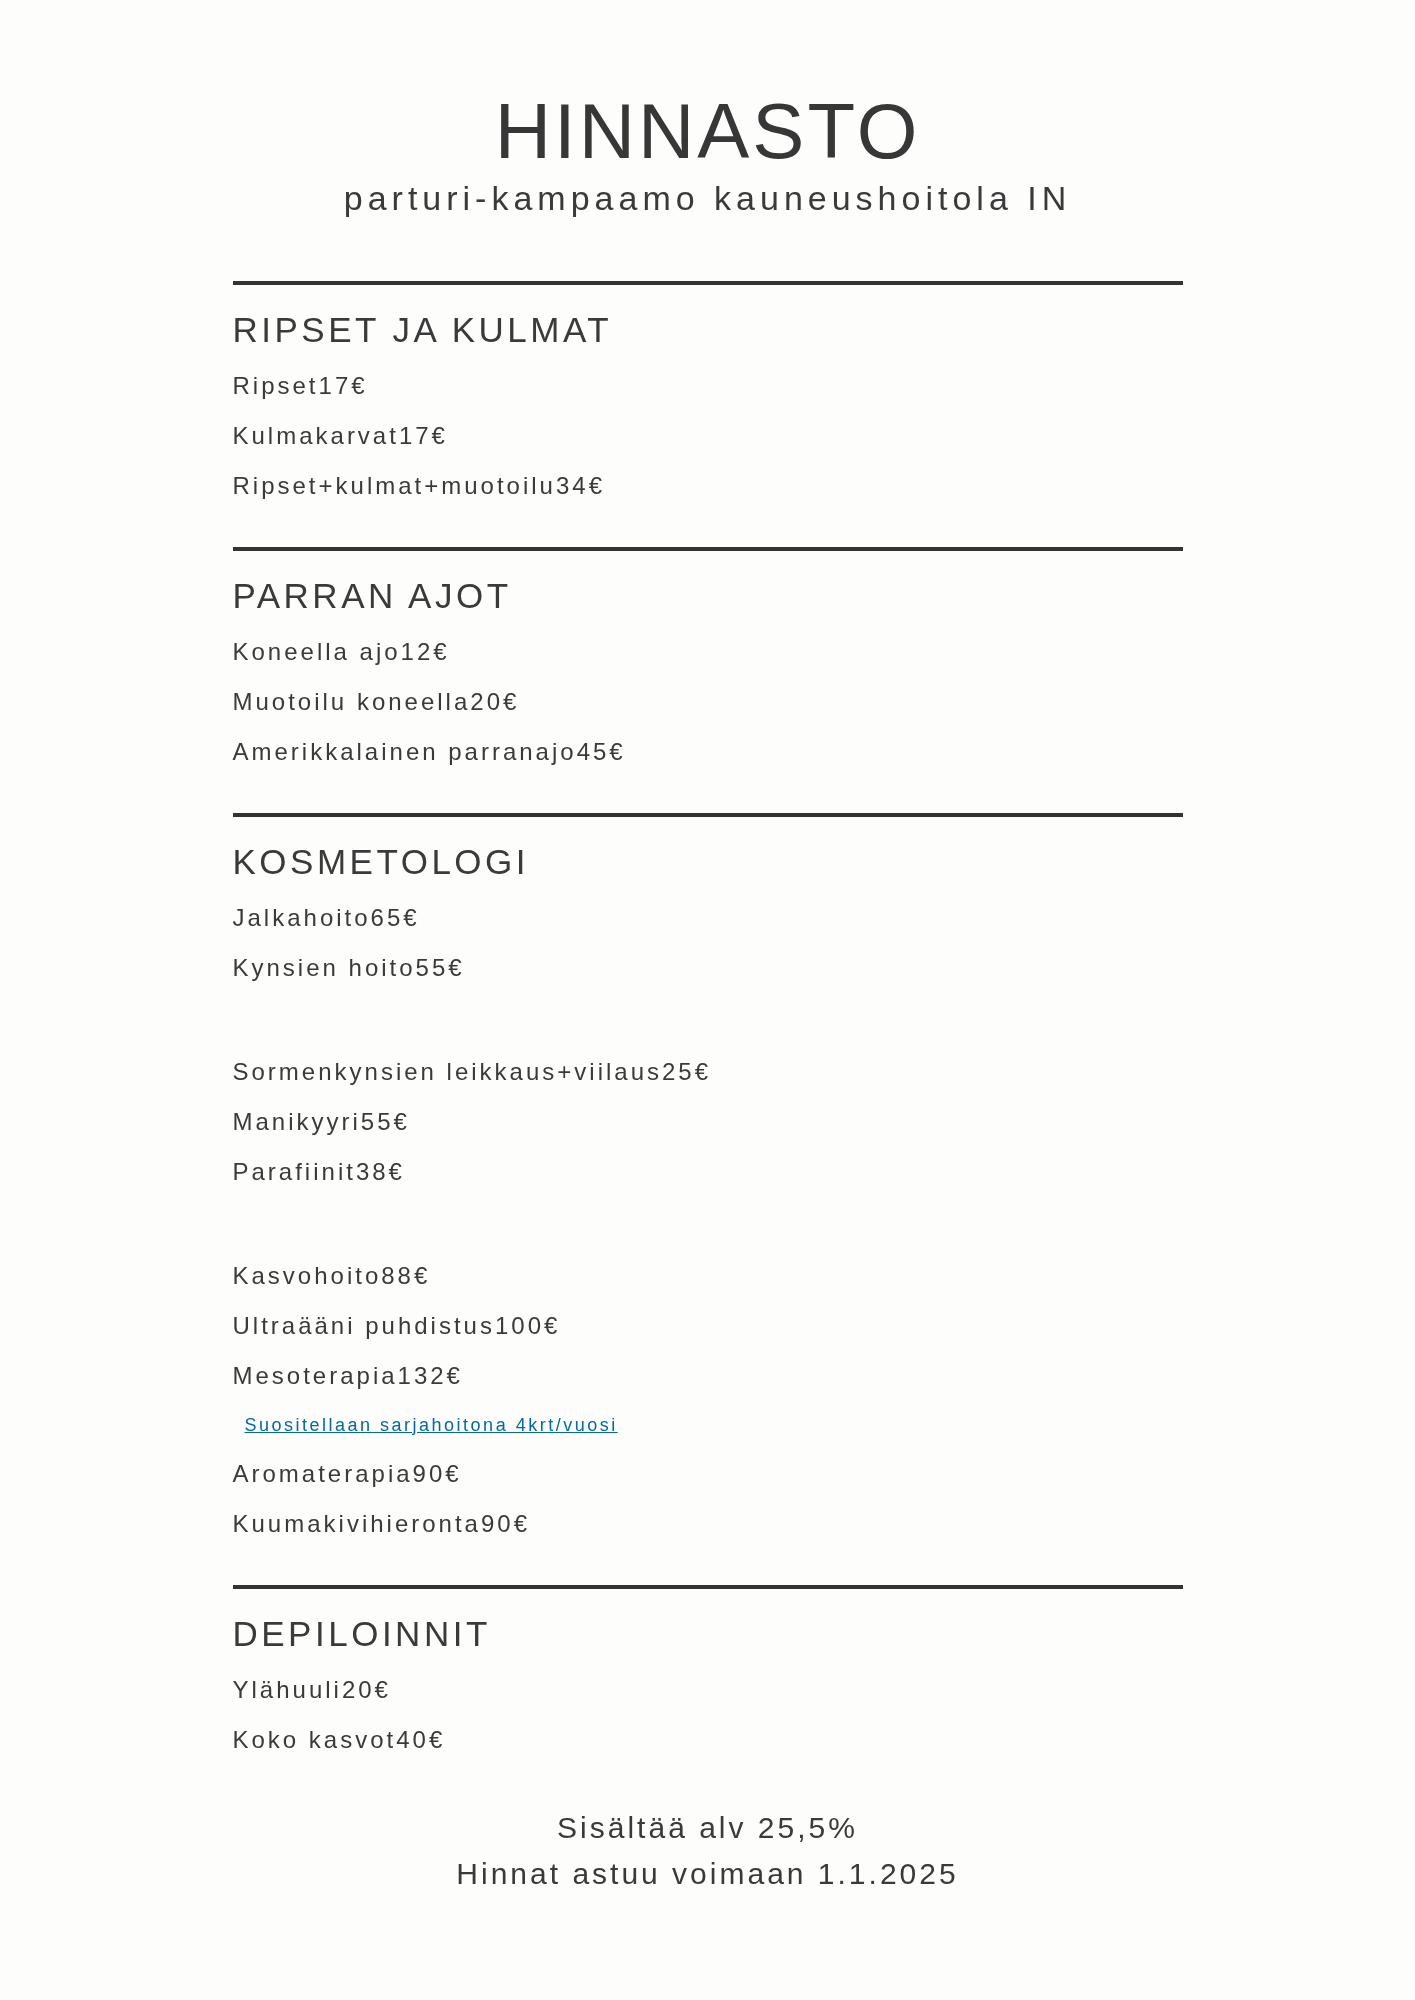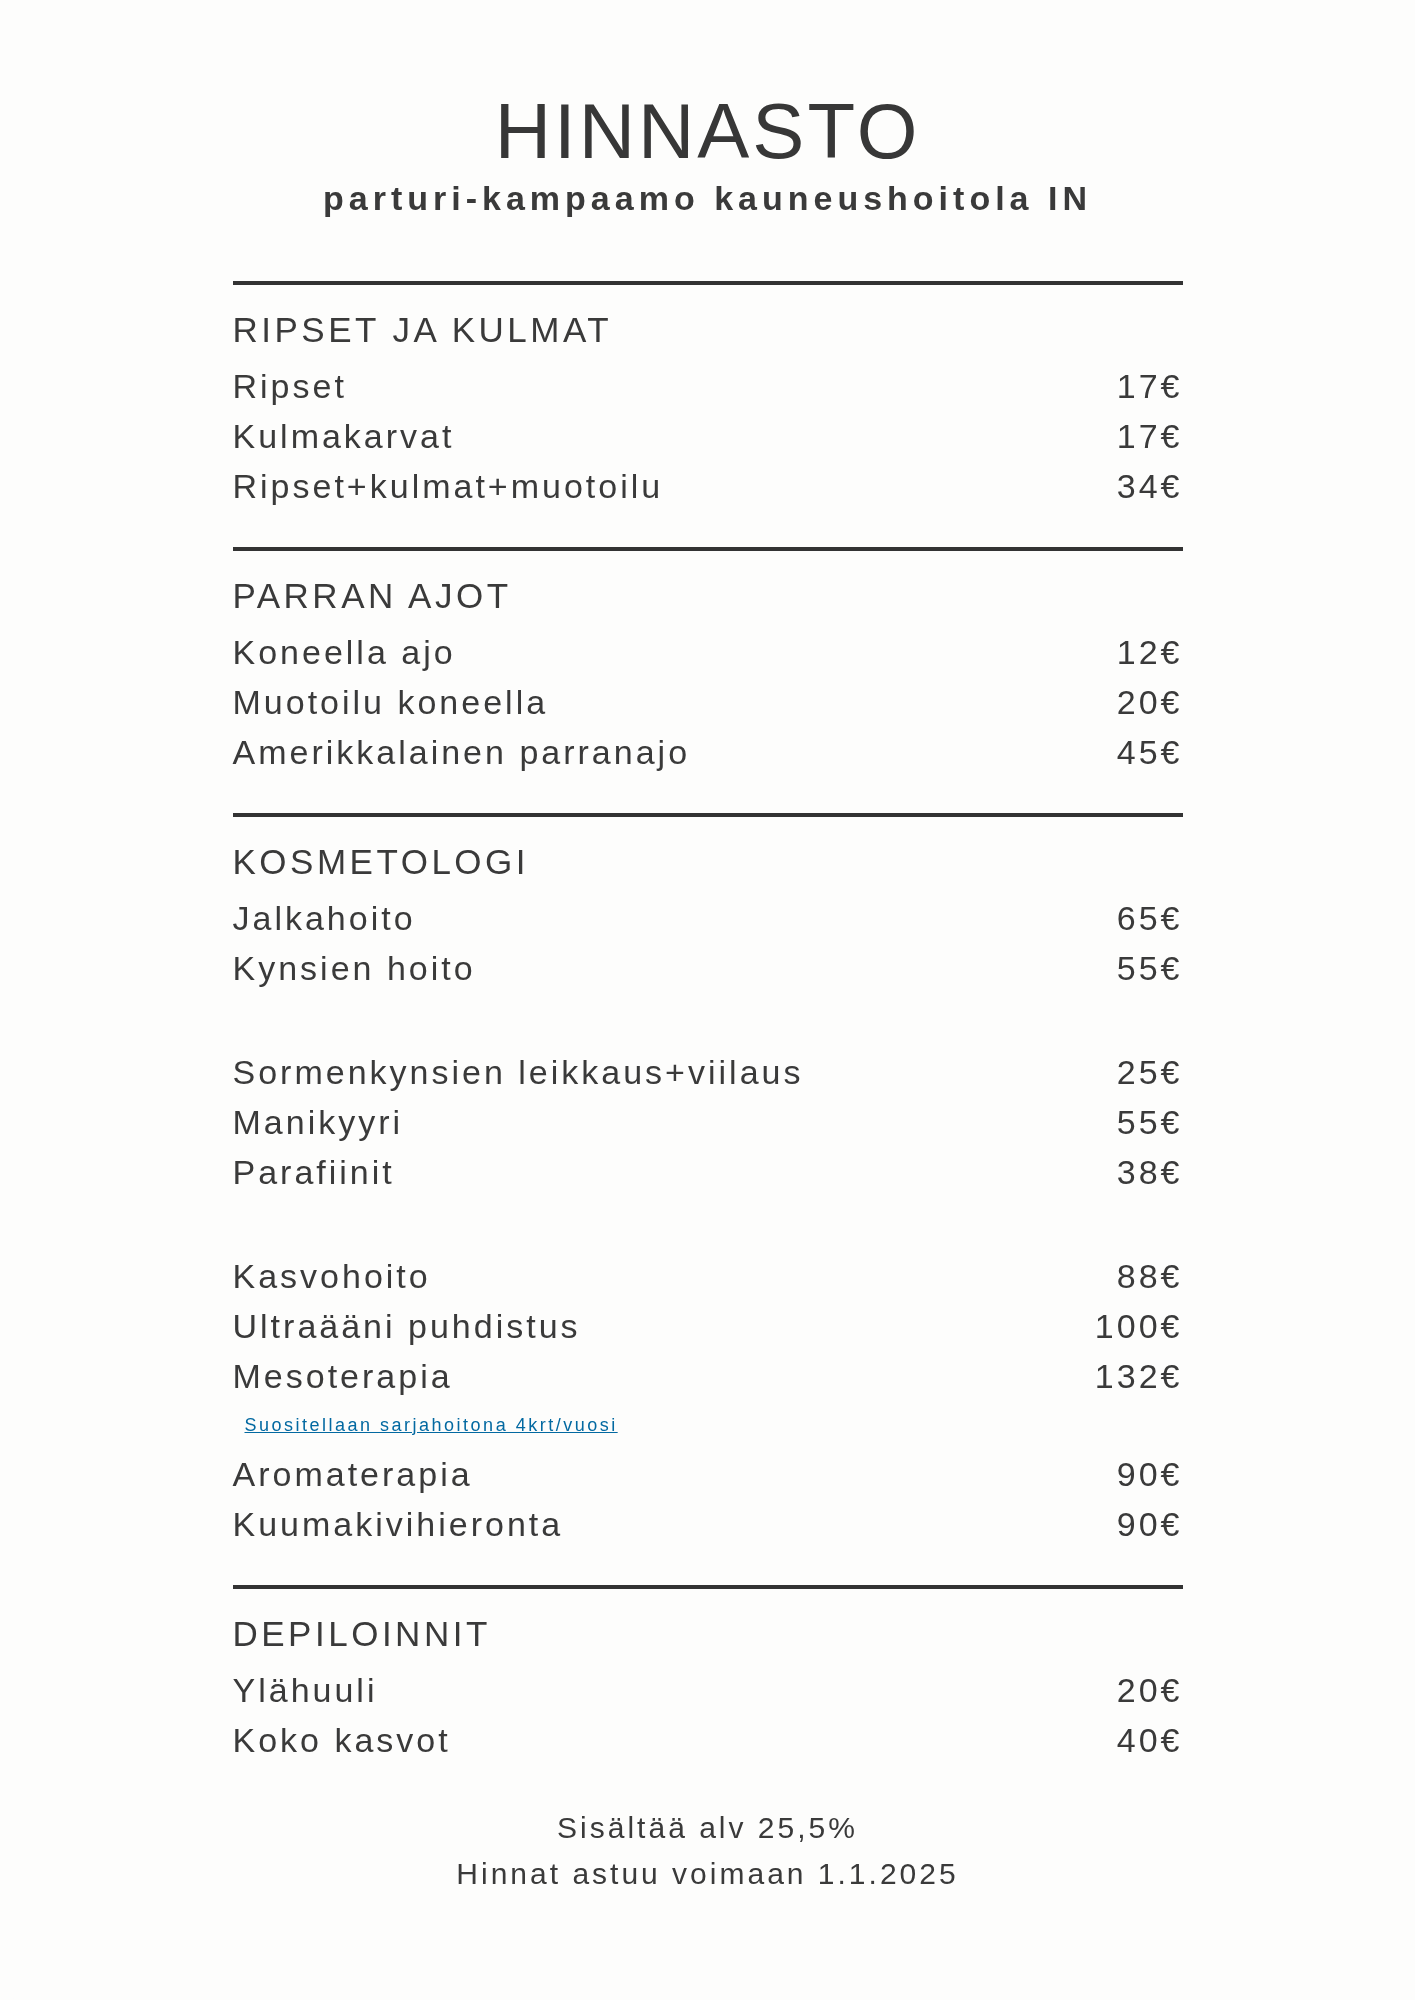--- a/index.html
+++ b/index.html
@@ -26,21 +26,21 @@
     padding-top:92px;
     font-size:78px;
     font-weight:400;
     letter-spacing:3px;
     line-height:1;
     color:#373737;
   }
   .subtitle{
     margin:8px 12px 0;
     font-size:34px;
-    font-weight:700;
+    font-weight:400;
     letter-spacing:5px;
     line-height:41px;
   }
   .menu{width:950px;margin:0 auto;}
   .rule{
     border:none;
     height:4px;
     background:var(--rule);
     margin:36px 0 0 0;
     width:100%;
@@ -49,24 +49,24 @@
   .section-title{
     margin:24px 0 0 0;
     font-size:35px;
     font-weight:400;
     letter-spacing:3.5px;
     line-height:42px;
   }
   .rows{margin-top:10px;}
   .row{
     display:flex;
-    justify-content:space-between;
+    justify-content:flex-start;
     align-items:center;
     height:50px;
-    font-size:34px;
+    font-size:24px;
     font-weight:400;
     letter-spacing:3px;
   }
   .row.gap{margin-top:54px;}
   .row .price{white-space:nowrap;}
   .note{
     height:48px;
     display:flex;
     align-items:center;
     padding-left:12px;

